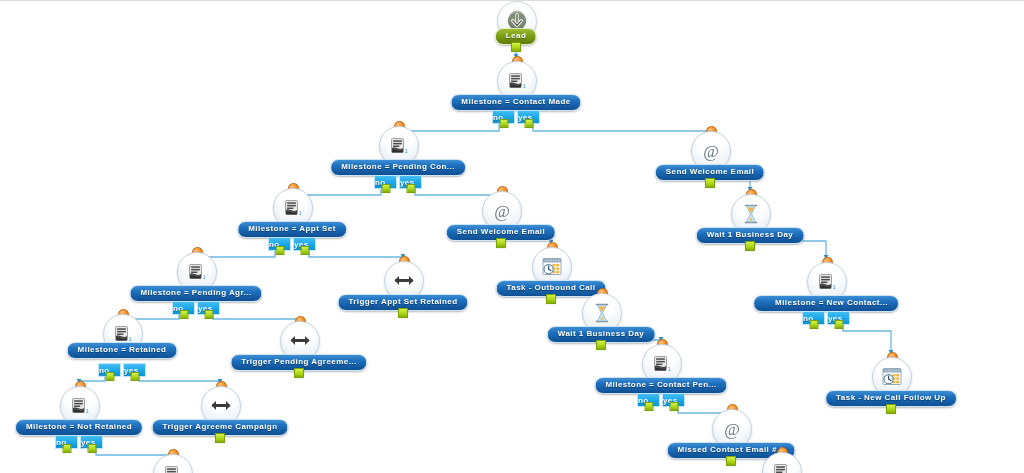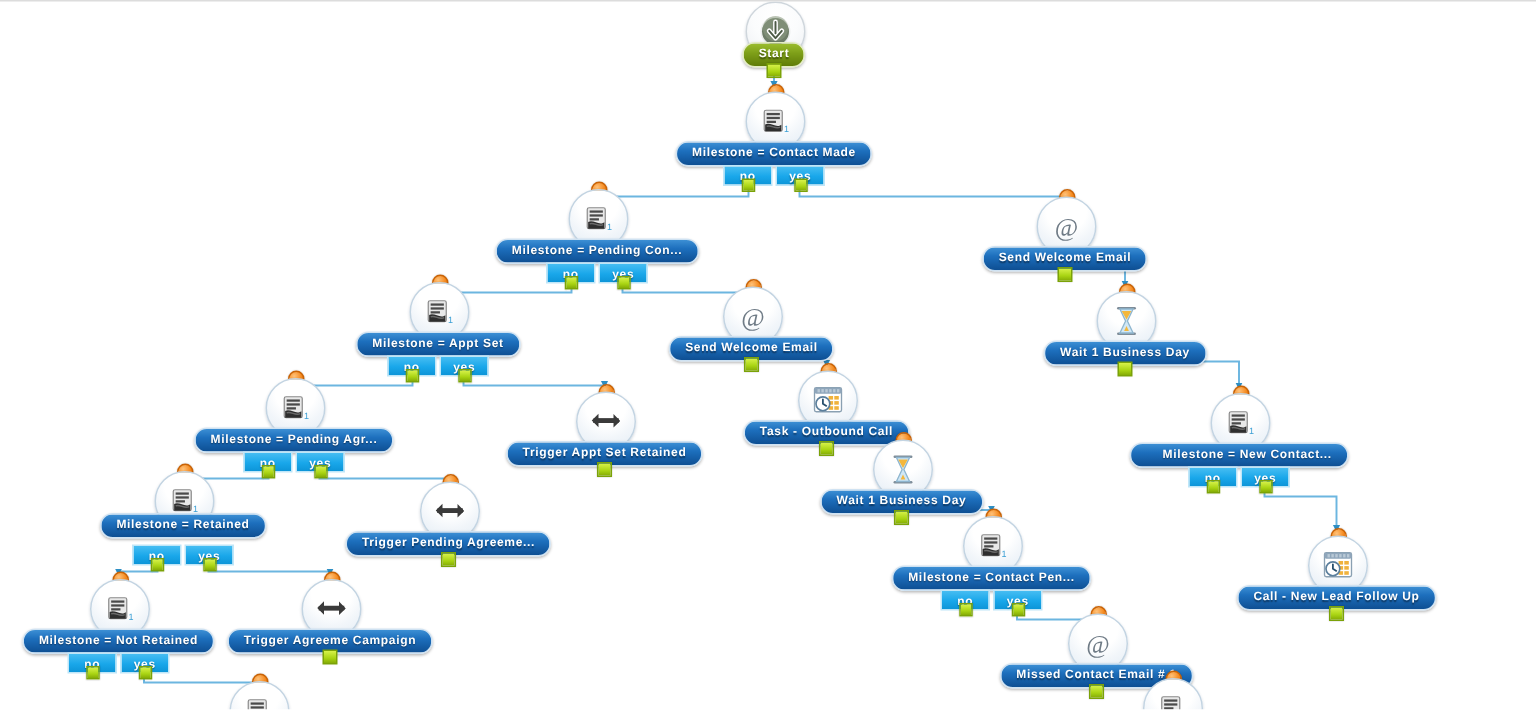--- a/index.html
+++ b/index.html
@@ -94,30 +94,29 @@
 
   
   .branch{
     position:absolute;
     transform:translateX(-50%);
     display:flex;
     gap:2px;
   }
   .branch-box{
     position:relative;
-    width:33px;
+    width:23px;
     height:14px;
     background:linear-gradient(180deg,#46bdf2 0%,#19a7ea 55%,#0d95d8 100%);
     border:1px solid #bfe6f8;
     color:#ffffff;
     font-size:8px;
     font-weight:bold;
     letter-spacing:.4px;
     line-height:14px;
-    text-align:center;
     text-shadow:0 1px 1px rgba(0,0,0,.4);
     box-sizing:border-box;
   }
   .branch-box .plug-out{
     left:50%;
     bottom:-5px;
     width:7px;height:7px;
   }
 </style>
 </head>
@@ -179,21 +178,21 @@
       <div class="node" style="left: 516px; top: 19px;">
         <div class="bubble start-bubble">
           <svg width="22" height="22" viewBox="0 0 22 22">
         <circle cx="11" cy="11" r="10" fill="#7f8f7a" opacity=".12"></circle>
         <circle cx="11" cy="11" r="9" fill="#6e7d68"></circle>
         <circle cx="11" cy="9" r="8.4" fill="#8e9d84" opacity=".55"></circle>
         <path d="M11 4.6 L11 12.2 M6.8 10.6 L11 15.4 L15.2 10.6" stroke="#ffffff" stroke-width="3.2" fill="none" stroke-linecap="round" stroke-linejoin="round"></path>
         <path d="M11 4.6 L11 12.2 M6.8 10.6 L11 15.4 L15.2 10.6" stroke="#4c5a46" stroke-width="1.3" fill="none" stroke-linecap="round" stroke-linejoin="round"></path>
       </svg>
         </div>
-        <div class="pill start-pill" style="left: 0px; top: 8px;">Start</div>
+        <div class="pill start-pill" style="left: 0px; top: 8px;">Lead</div>
         <div class="plug-out" style="left: 0px; top: 22px;"></div>
       </div>
       <div class="node" style="left: 516px; top: 79px;">
         <div class="plug-in"></div>
         <div class="bubble">
           <svg width="24" height="24" viewBox="0 0 24 24">
         <g transform="translate(4.5,3.5)">
           <rect x="0" y="1" width="12" height="14" rx="1.2" fill="#e8e8e8" stroke="#8a8a8a" stroke-width=".8"></rect>
           <rect x="1.6" y="2.8" width="8.8" height="1.5" fill="#4a4a4a"></rect>
           <rect x="1.6" y="5.4" width="8.8" height="1.5" fill="#4a4a4a"></rect>
@@ -486,21 +485,21 @@
               <rect x="16.2" y="9" width="3" height="2.4"></rect>
           <rect x="12.4" y="12.4" width="3" height="2.4"></rect>
               <rect x="16.2" y="12.4" width="3" height="2.4"></rect>
           <rect x="12.4" y="15.8" width="3" height="2.4"></rect>
               <rect x="16.2" y="15.8" width="3" height="2.4"></rect>
         </g>
         <circle cx="8.6" cy="14.2" r="4.6" fill="#ffffff" stroke="#5b7f9c" stroke-width="1.1"></circle>
         <path d="M8.6 11.2 L8.6 14.2 L10.9 15.6" stroke="#28506e" stroke-width="1.2" fill="none" stroke-linecap="round"></path>
       </svg>
         </div>
-        <div class="pill" style="left: 0px; top: 14px;">Call - New Lead Follow Up</div>
+        <div class="pill" style="left: 0px; top: 14px;">Task - New Call Follow Up</div>
         <div class="plug-out" style="left: 0px; top: 28px;"></div>
       </div>
       <div class="node" style="left: 731px; top: 427px;">
         <div class="plug-in"></div>
         <div class="bubble">
           <svg width="26" height="26" viewBox="0 0 26 26">
         <text x="13" y="19" font-size="17" text-anchor="middle" fill="#6f7b86" font-family="serif">@</text>
       </svg>
         </div>
         <div class="pill" style="left: 0px; top: 14px;">Missed Contact Email # 1</div>

